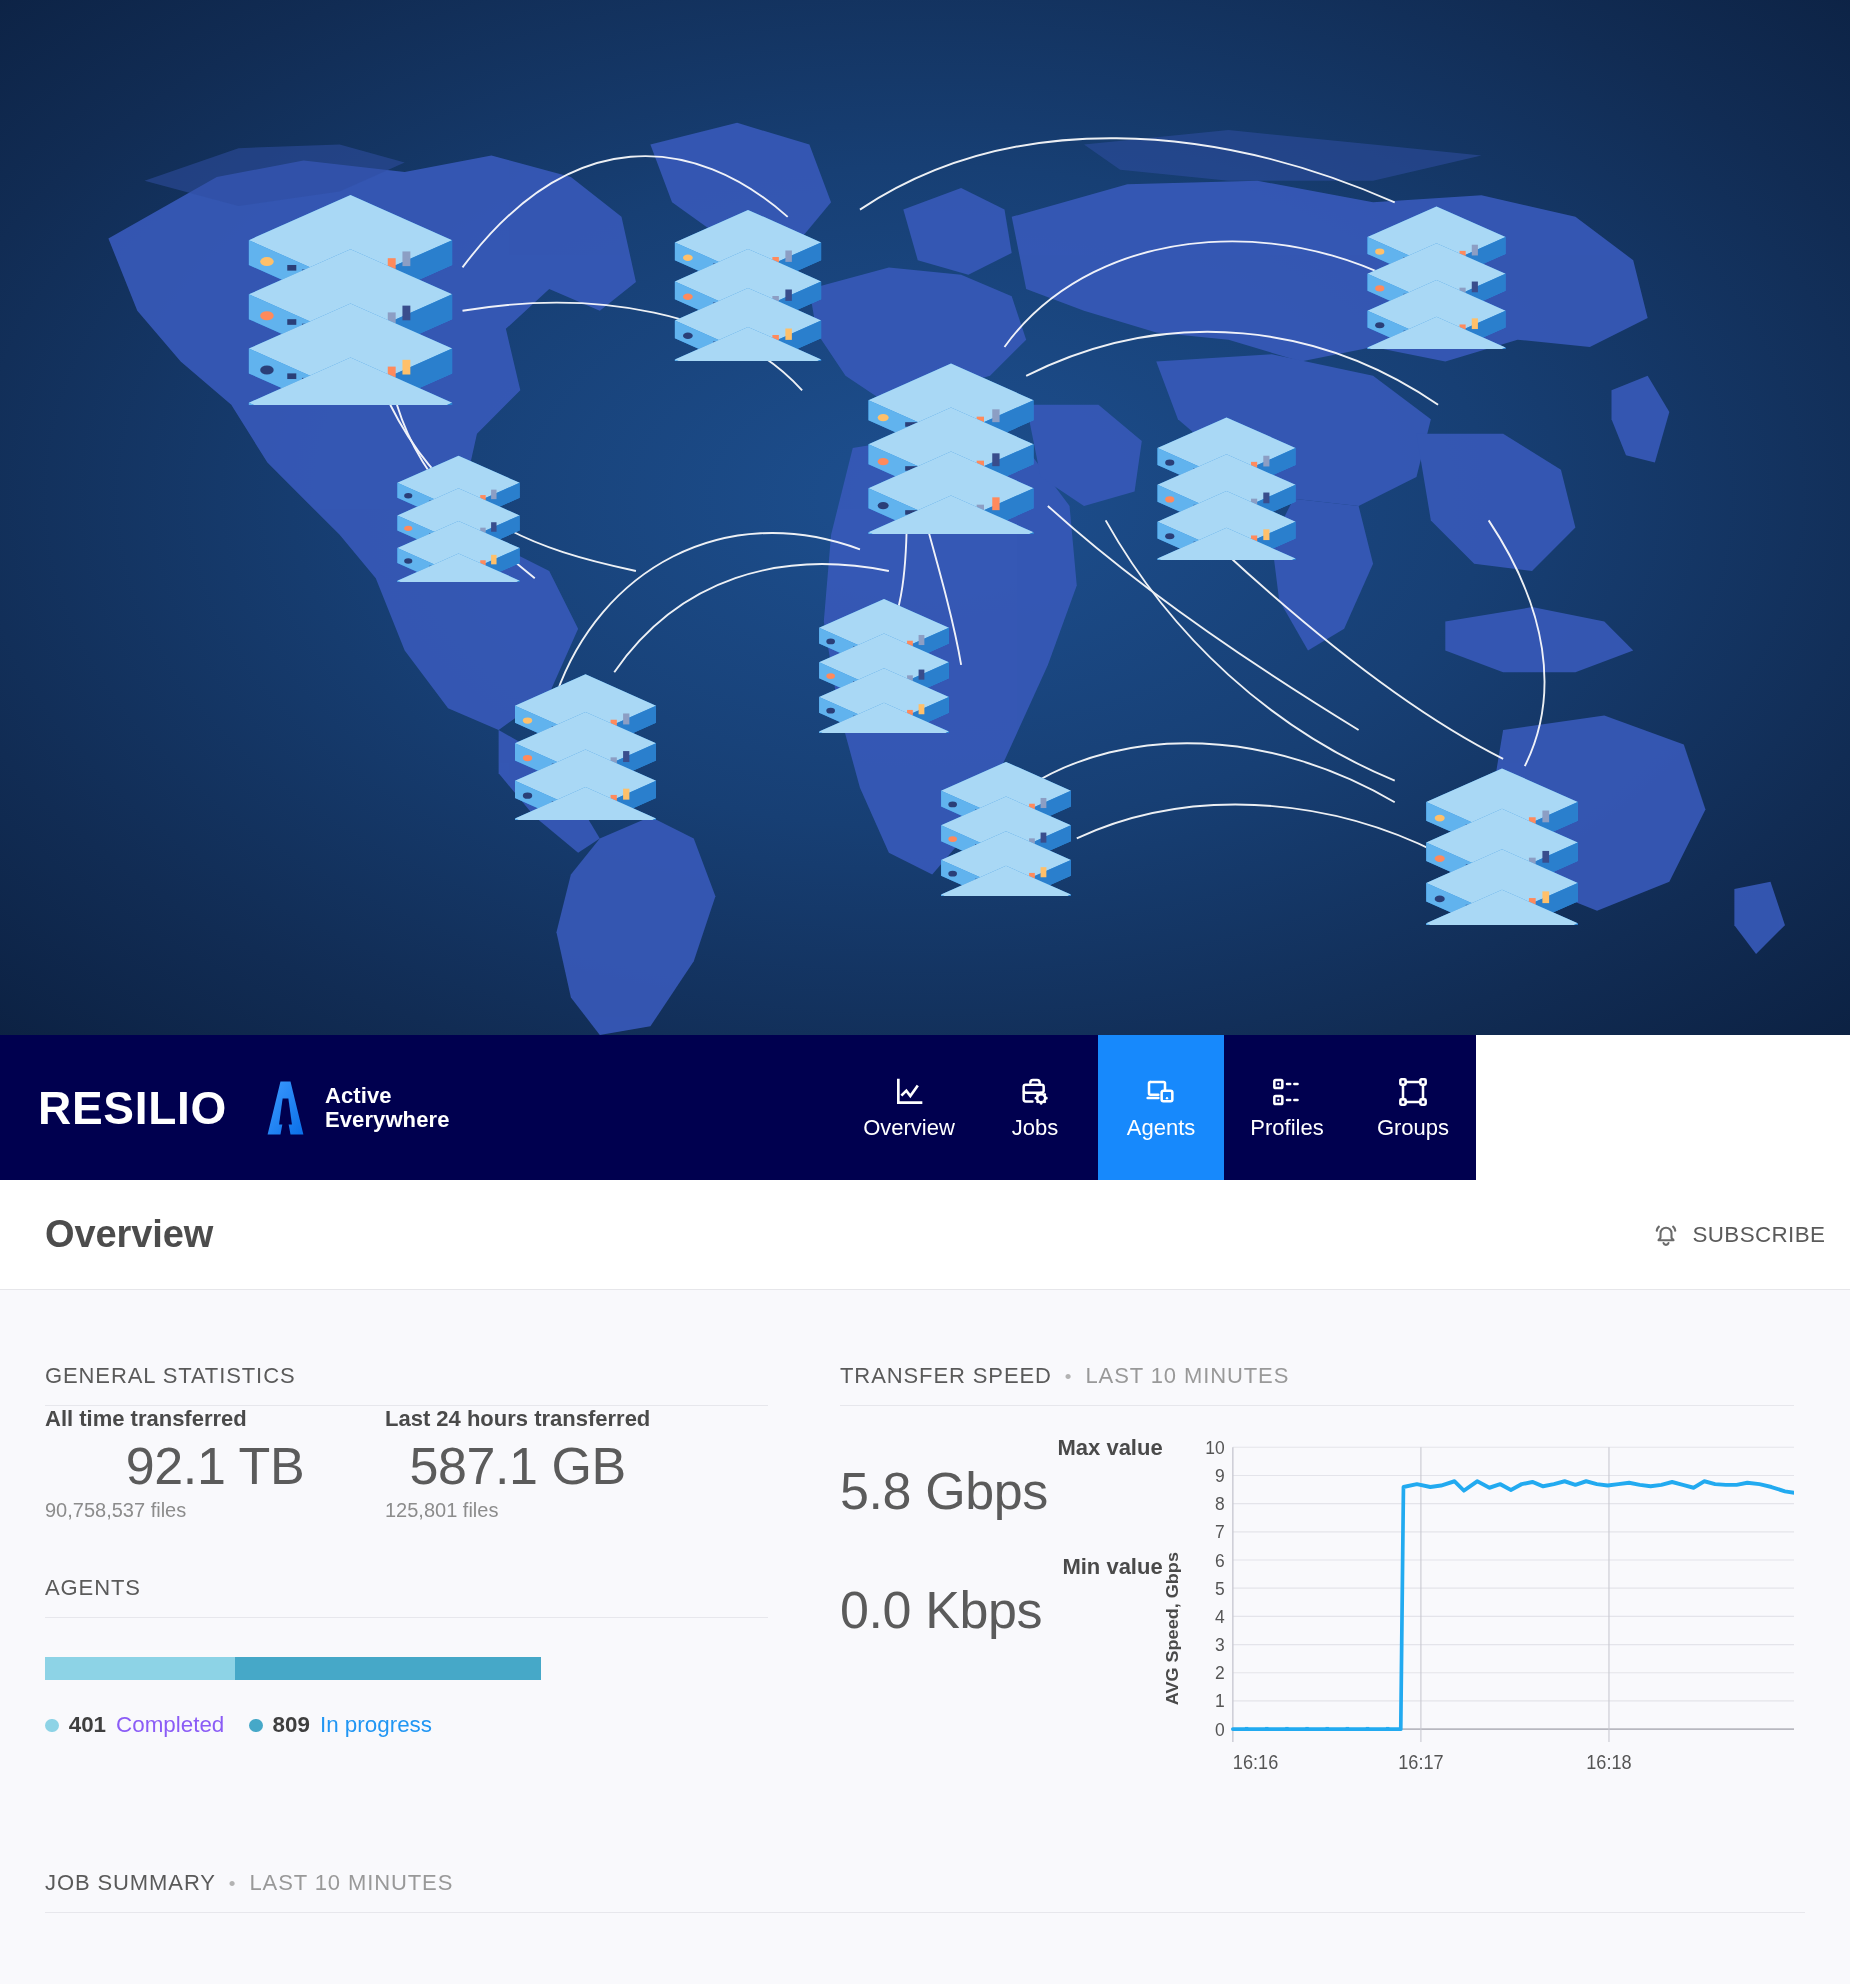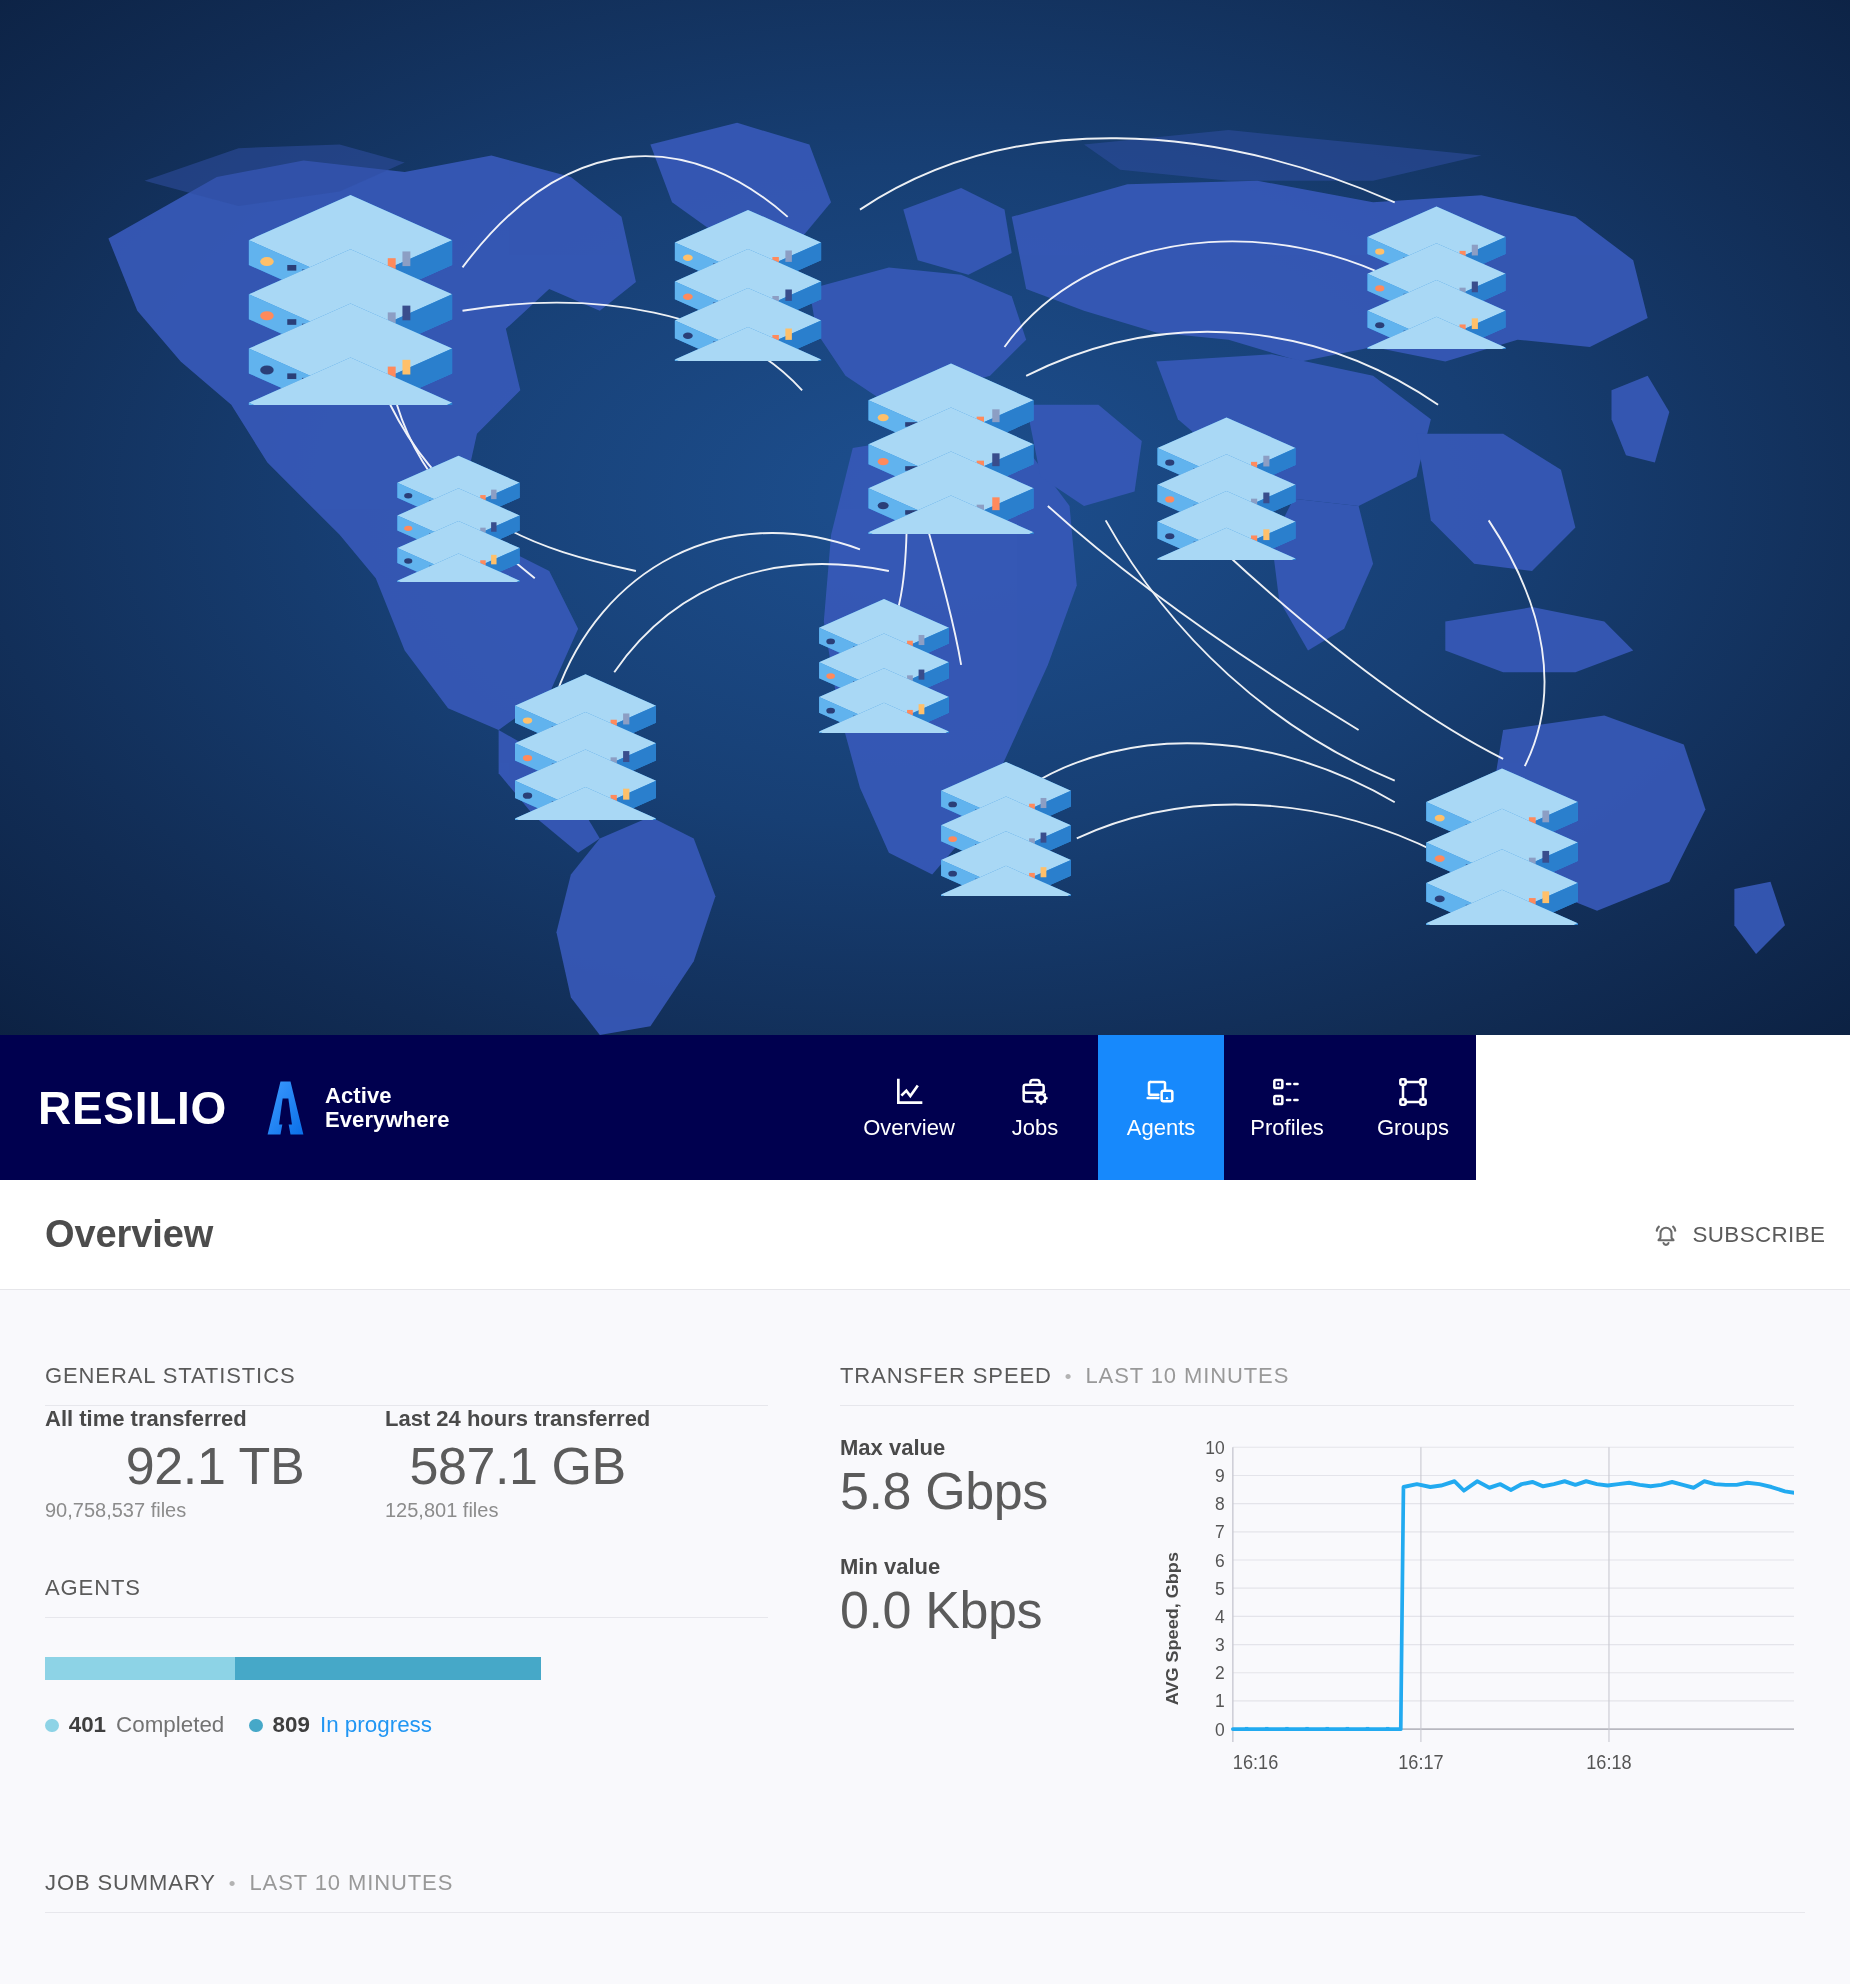--- a/index.html
+++ b/index.html
@@ -134,27 +134,27 @@
     display: flex; overflow: hidden;
   }
   .progress .completed { background: #8dd3e6; }
   .progress .inprogress { background: #46a8c8; }
   .legend { margin-top: 32px; display: flex; align-items: center; gap: 24.6px; font-size: 22.4px; }
   .legend-item { display: flex; align-items: center; gap: 10px; }
   .dot { width: 13.7px; height: 13.7px; border-radius: 50%; display: inline-block; }
   .dot.completed { background: #8dd3e6; }
   .dot.inprogress { background: #46a8c8; }
   .legend-num { font-weight: 700; color: #3f3f3f; }
-  .legend-txt { color: #737373; }
+  .legend-txt { color: #8b5cf6; }
   .legend-txt.link { color: #2196f3; }
 
   
   .ts-body { display: flex; margin-top: 29px; }
   .ts-values { width: 347px; }
-  .ts-label { font-size: 22px; font-weight: 700; color: #4a4a4a; }
+  .ts-label { font-size: 22px; font-weight: 700; color: #4a4a4a; text-align: right; }
   .ts-value { font-size: 52px; font-weight: 300; color: #5b5b5b; line-height: 1.18; letter-spacing: -0.4px; }
   .ts-gap { height: 32px; }
   .chart { position: relative; width: 679px; height: 383px; }
   .chart svg { display: block; width: 100%; height: 100%; }
 
   
   .jobsum { margin-top: 52px; }
 </style>
 </head>
 <body>

